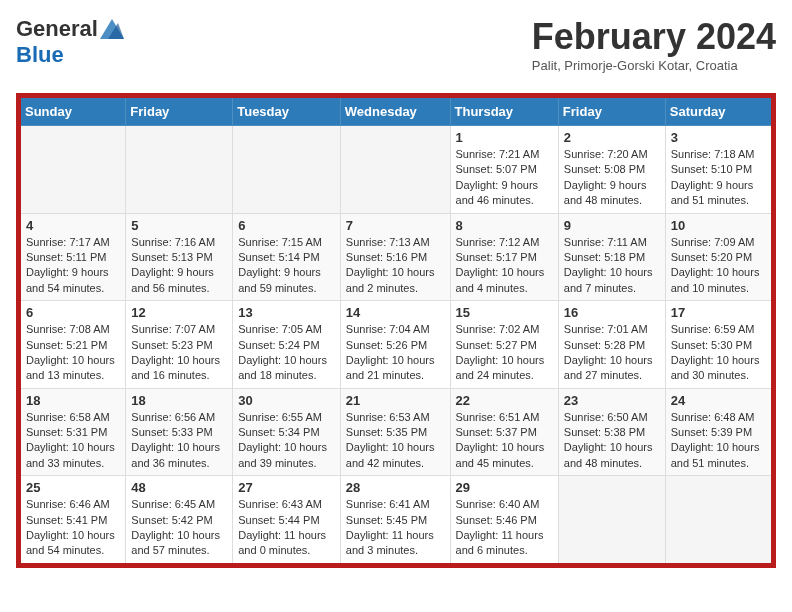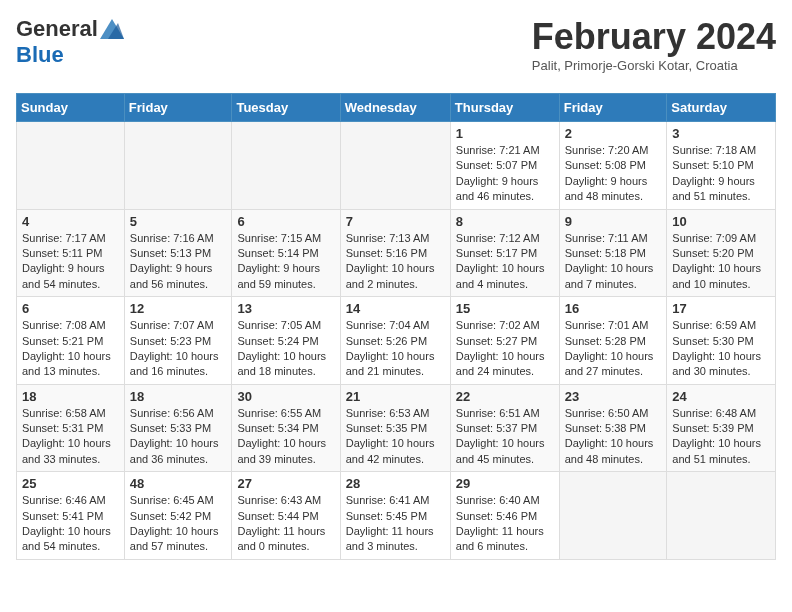--- a/index.html
+++ b/index.html
@@ -48,21 +48,21 @@
       font-weight: bold;
       color: #333;
     }
     .location-title {
       font-size: 13px;
       color: #555;
     }
     .calendar {
       width: 100%;
       border-collapse: collapse;
-      border: 1px solid #b91c1c;
+      border: 5px solid #b91c1c;
     }
     .calendar th {
       background: #2e7bba;
       color: #fff;
       font-size: 13px;
       font-weight: bold;
       padding: 6px 4px;
       text-align: left;
       border: 1px solid #4a8fc0;
     }

